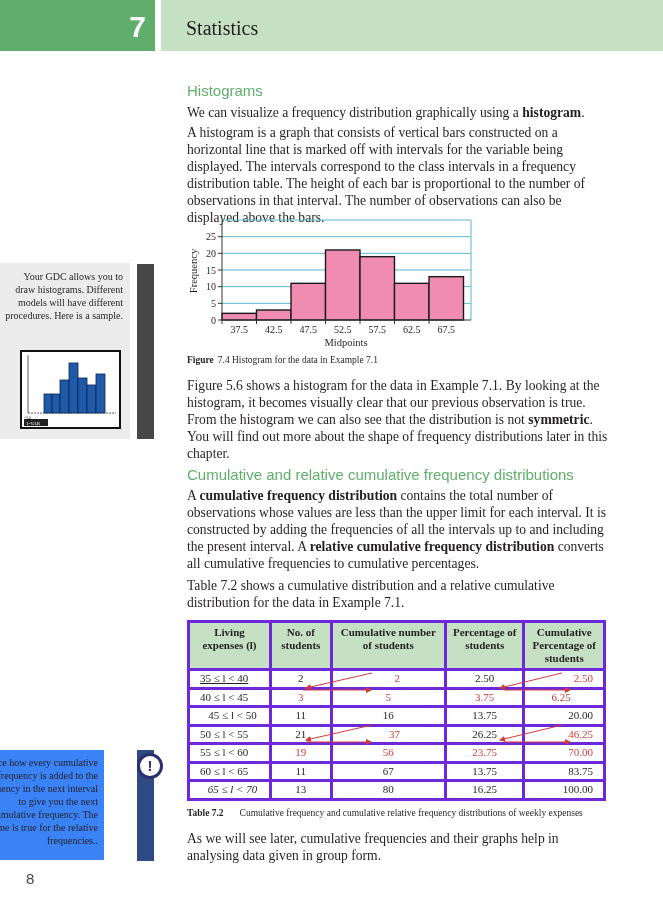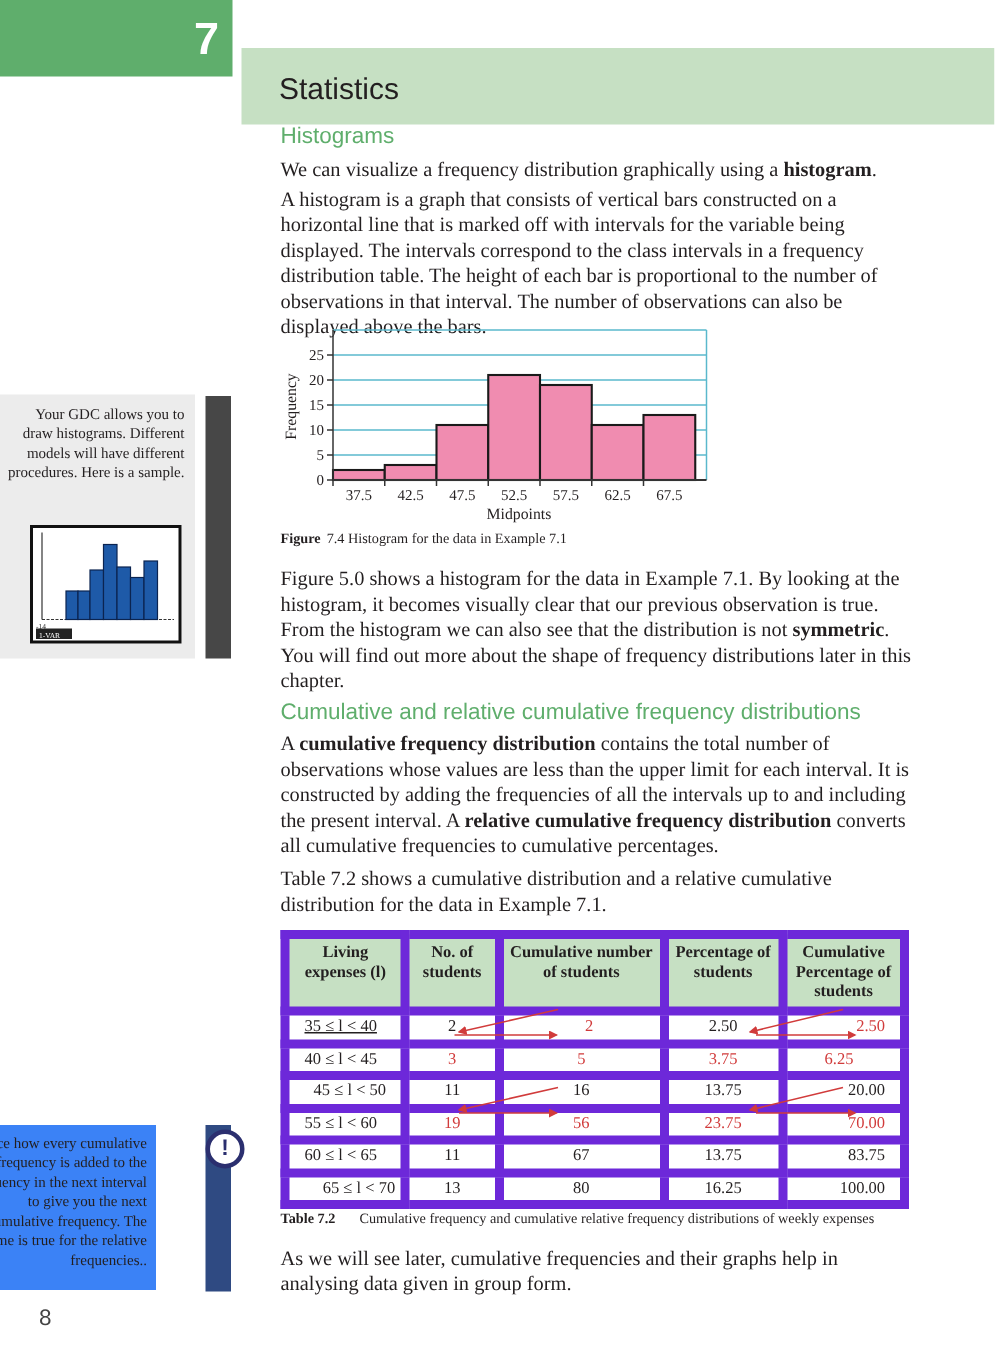--- a/index.html
+++ b/index.html
@@ -10,22 +10,22 @@
   }
   .hdr-num {
     position: absolute; left: 0; top: 0; width: 155px; height: 51px;
     background: #5fae6c; color: #fff;
     font-family: "Liberation Sans", sans-serif; font-weight: bold; font-size: 30px;
     text-align: right; box-sizing: border-box; padding-right: 9px; line-height: 53px;
   }
   .hdr-title {
     position: absolute; left: 161px; top: 0; right: 0; height: 51px;
     background: #c6e0c3; color: #231f20;
-    font-family: Liberation Sans, sans-serif; font-size: 20px;
-    line-height: 56px; padding-left: 25px; margin-top: 32px;
+    font-family: Liberation Serif, serif; font-size: 20px;
+    line-height: 56px; padding-left: 25px;
   }
   .main { position: absolute; left: 187px; width: 422px; }
   .h-green {
     font-family: "Liberation Sans", sans-serif; color: #5fae6c; font-size: 15px;
     font-weight: normal; margin: 0;
   }
   p.body { margin: 0; font-size: 13.6px; line-height: 17px; }
   b { font-weight: bold; }
 
   
@@ -67,21 +67,21 @@
   .page-num {
     position: absolute; left: 26px; top: 870px; font-family: "Liberation Sans", sans-serif;
     font-size: 15px; color: #444;
   }
 
   
   table.cf {
     position: absolute; left: 187px; top: 620px; width: 419px;
     border-collapse: collapse; font-size: 11px;
   }
-  table.cf th, table.cf td { border: 6px solid #6d28d9; text-align: center; padding: 0 4px; }
+  table.cf th, table.cf td { border: 3px solid #6d28d9; text-align: center; padding: 0 4px; }
   table.cf th {
     background: #c6e0c3; font-weight: bold; line-height: 13px; vertical-align: top;
     padding-top: 3px; padding-bottom: 3px;
   }
   table.cf td { height: 15.5px; line-height: 15px; }
   table.cf td.red { color: #d13b3b; }
   .col1 { width: 72px; } .col2 { width: 50px; } .col3 { width: 105px; } .col4 { width: 68px; } .col5 { width: 70px; }
   .arrows { position: absolute; left: 0; top: 0; width: 663px; height: 901px; pointer-events: none; }
   .tbl-cap { position: absolute; left: 187px; top: 808px; font-size: 9.5px; }
   .tbl-cap b { margin-right: 16px; }
@@ -148,21 +148,21 @@
         <line x1="36" y1="2" x2="36" y2="102" stroke="#333"></line>
         <line x1="36" y1="102" x2="285" y2="102" stroke="#333" stroke-width="1.2"></line>
         <text x="160" y="128" font-size="10.5" text-anchor="middle">Midpoints</text>
         <text x="0" y="0" font-size="10.5" text-anchor="middle" transform="translate(11,53) rotate(-90)">Frequency</text>
       </g>
   </svg>
 </div>
 <div class="fig-cap"><b>Figure</b><span>7.4 Histogram for the data in Example 7.1</span></div>
 
 <div class="main" style="top:377px;">
-  <p class="body"><span>Figure 5.0 shows a histogram for the data in Example 7.1. By looking at the histogram, it becomes visually clear that our previous observation is true. From the histogram we can also see that the distribution is not </span><b>symmetric</b><span>. You will find out more about the shape of frequency distributions later in this chapter.</span></p>
+  <p class="body"><span>Figure 5.6 shows a histogram for the data in Example 7.1. By looking at the histogram, it becomes visually clear that our previous observation is true. From the histogram we can also see that the distribution is not </span><b>symmetric</b><span>. You will find out more about the shape of frequency distributions later in this chapter.</span></p>
 </div>
 
 <div class="main" style="top:466px;">
   <h2 class="h-green">Cumulative and relative cumulative frequency distributions</h2>
   <p class="body" style="margin-top:4px;"><span>A </span><b>cumulative frequency distribution</b><span> contains the total number of observations whose values are less than the upper limit for each interval. It is constructed by adding the frequencies of all the intervals up to and including the present interval. A </span><b>relative cumulative frequency distribution</b><span> converts all cumulative frequencies to cumulative percentages.</span></p>
   <p class="body" style="margin-top:5px;">Table 7.2 shows a cumulative distribution and a relative cumulative distribution for the data in Example 7.1.</p>
 </div>
 
 <table class="cf">
   <thead>
@@ -190,35 +190,42 @@
         <td class="red" style="text-align: center; padding-right: 10px;">6.25</td>
       </tr>
       <tr>
         <td style="text-align: center; padding-left: 10px;">45 ≤ l &lt; 50</td>
         <td>11</td>
         <td>16</td>
         <td>13.75</td>
         <td style="text-align: right; padding-right: 10px;">20.00</td>
       </tr>
       <tr>
+        <td style="text-align: left; padding-left: 10px;">50 ≤ l &lt; 55</td>
+        <td>21</td>
+        <td class="red" style="text-align: right; padding-right: 44px;">37</td>
+        <td>26.25</td>
+        <td class="red" style="text-align: right; padding-right: 10px;">46.25</td>
+      </tr>
+      <tr>
         <td style="text-align: left; padding-left: 10px;">55 ≤ l &lt; 60</td>
         <td class="red">19</td>
         <td class="red">56</td>
         <td class="red">23.75</td>
         <td class="red" style="text-align: right; padding-right: 10px;">70.00</td>
       </tr>
       <tr>
         <td style="text-align: left; padding-left: 10px;">60 ≤ l &lt; 65</td>
         <td>11</td>
         <td>67</td>
         <td>13.75</td>
         <td style="text-align: right; padding-right: 10px;">83.75</td>
       </tr>
       <tr>
-        <td style="text-align: right; padding-left: 10px;">65 ≤ l &lt; 70</td>
+        <td style="text-align: center; padding-left: 10px; font-style: italic;">65 ≤ l &lt; 70</td>
         <td>13</td>
         <td>80</td>
         <td>16.25</td>
         <td style="text-align: right; padding-right: 10px;">100.00</td>
       </tr>
     </tbody>
 </table>
 
 <svg class="arrows">
   <defs>

